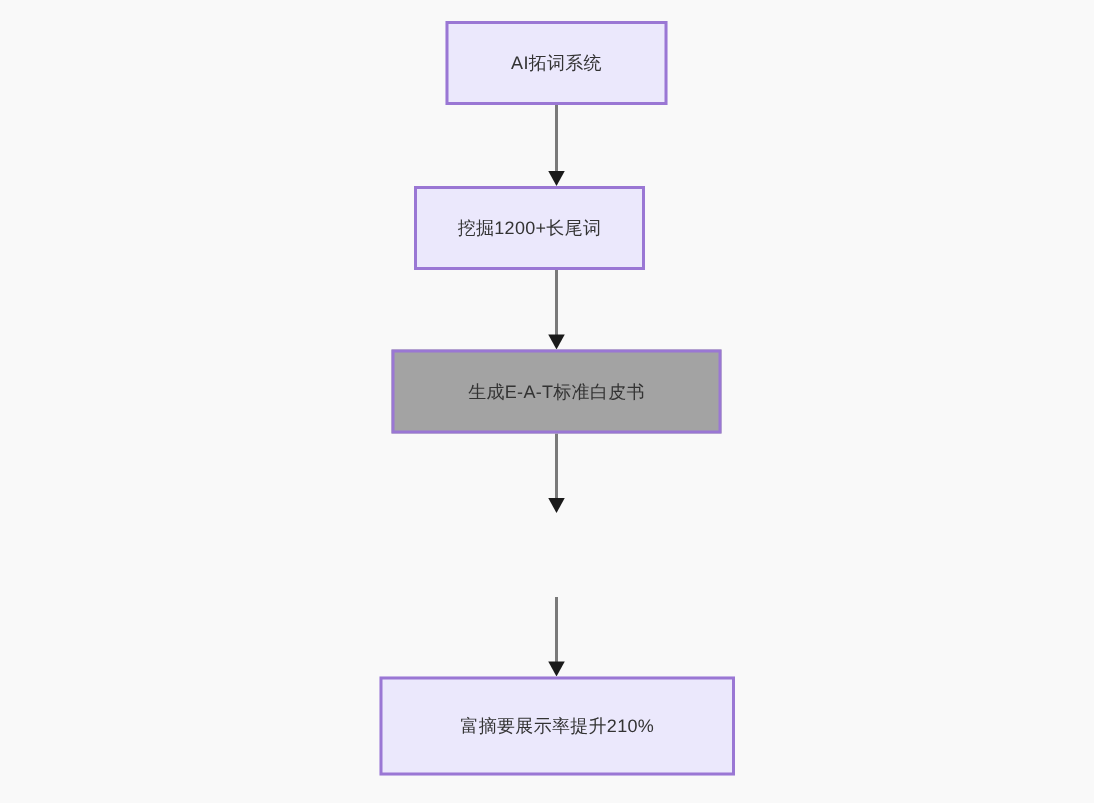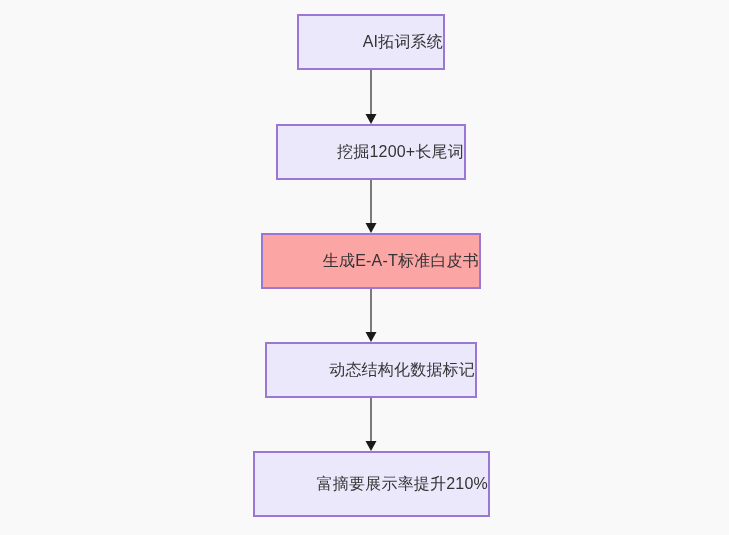--- a/index.html
+++ b/index.html
@@ -20,23 +20,23 @@
     background: #f9f9f9;
   }
   .node {
     position: absolute;
     box-sizing: border-box;
     background: #ebe8fc;
     border: 2px solid #9a77d4;
     border-radius: 0;
     display: flex;
     align-items: center;
-    justify-content: flex-end;
+    justify-content: center;
     color: #333333;
-    font-size: 16px;
+    font-size: 12px;
     line-height: 1.2;
     letter-spacing: 0.2px;
     white-space: nowrap;
   }
   .node-label {
     display: block;
   }
   .edge {
     position: absolute;
     width: 14px;
@@ -77,29 +77,26 @@
     <svg width="14" height="55" viewBox="0 0 14 55">
       <line x1="7" y1="0" x2="7" y2="45" stroke="#7a7a7a" stroke-width="2"></line>
       <polygon points="7,53 1.5,43 12.5,43" fill="#1a1a1a"></polygon>
     </svg>
   </div>
 
   <div class="node" style="left: 297px; top: 14px; width: 148px; height: 56px; background: rgb(235, 232, 252); border-color: rgb(154, 119, 212); color: rgb(51, 51, 51);">
     <span class="node-label">AI拓词系统</span>
   </div>
 
-  <div class="node" style="left: 276px; top: 124px; width: 190px; height: 56px; background: rgb(235, 232, 252); border-color: rgb(154, 119, 212); color: rgb(51, 51, 51);">
+  <div class="node" style="left: 276px; top: 124px; width: 154px; height: 56px; background: rgb(235, 232, 252); border-color: rgb(154, 119, 212); color: rgb(51, 51, 51);">
     <span class="node-label">挖掘1200+长尾词</span>
   </div>
 
-  <div class="node" style="left: 261px; top: 233px; width: 220px; height: 56px; background: #fca5a5; border-color: rgb(154, 119, 212); color: rgb(51, 51, 51);">
+  <div class="node" style="left: 261px; top: 233px; width: 220px; height: 56px; background: #a3a3a3; border-color: rgb(154, 119, 212); color: rgb(51, 51, 51);">
     <span class="node-label">生成E-A-T标准白皮书</span>
   </div>
 
-  <div class="node" style="left: 265px; top: 342px; width: 212px; height: 56px; background: rgb(235, 232, 252); border-color: rgb(154, 119, 212); color: rgb(51, 51, 51);">
-    <span class="node-label">动态结构化数据标记</span>
-  </div>
 
   <div class="node" style="left: 253px; top: 451px; width: 237px; height: 66px; background: rgb(235, 232, 252); border-color: rgb(154, 119, 212); color: rgb(51, 51, 51);">
     <span class="node-label">富摘要展示率提升210%</span>
   </div>
 
 </div>
 
 </body></html>

